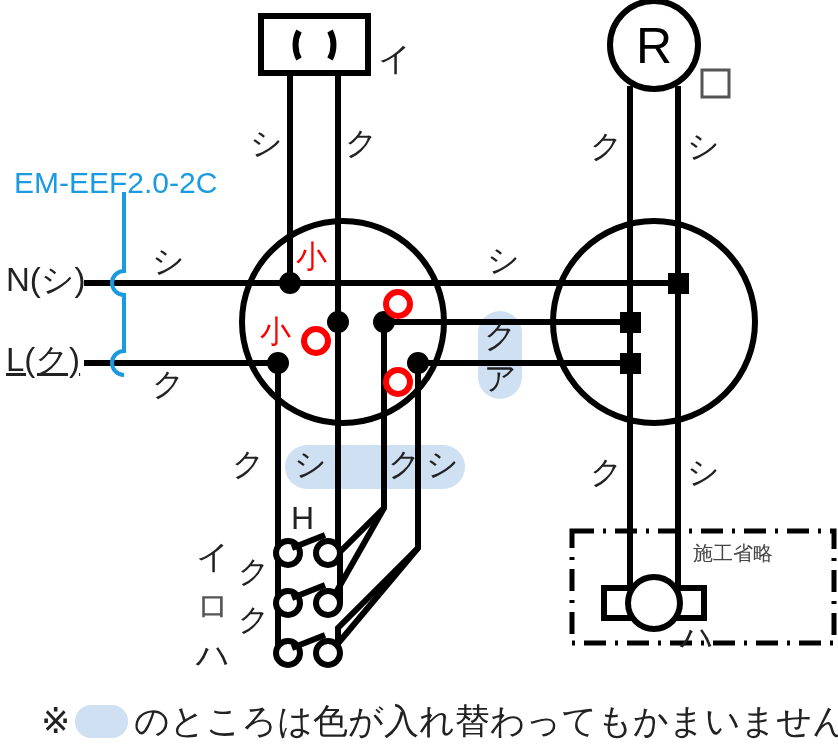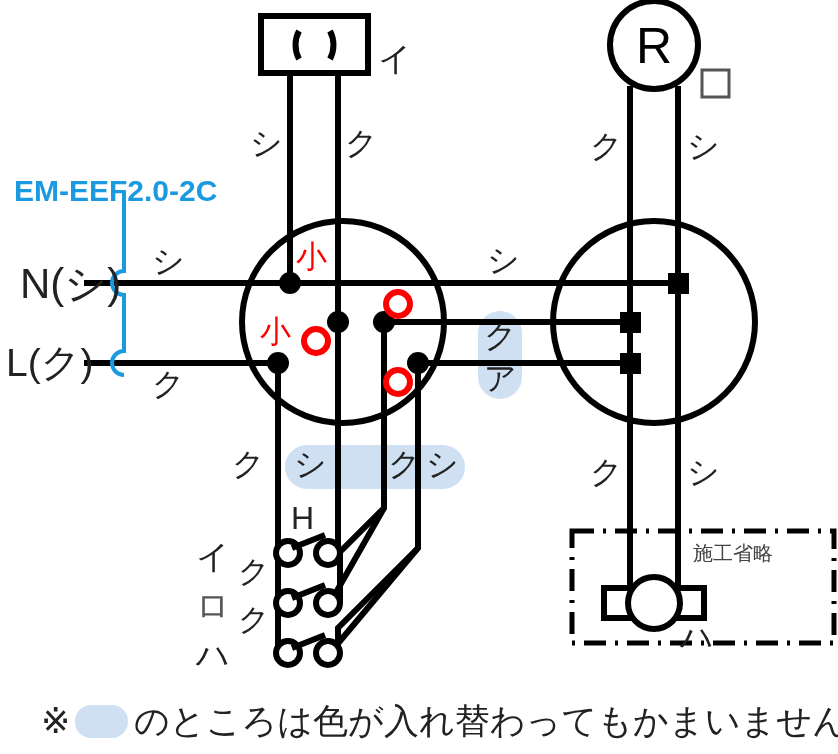--- a/index.html
+++ b/index.html
@@ -130,24 +130,24 @@
 
     <g>
       <rect x="604" y="588" width="100" height="30" fill="#fff" stroke="#000" stroke-width="6"></rect>
       <circle cx="654" cy="603" r="26" fill="#fff" stroke="#000" stroke-width="6"></circle>
     </g>
 
     <rect x="75" y="705" width="53" height="33" rx="16" ry="16" fill="#cfe0f3"></rect>
 
   </svg>
 
-  <div class="lbl" style="left:14px;top:176px;font-size:30px;color:#1b9ae0;font-weight:bold;">EM-EEF2.0-2C</div>
+  <div class="lbl" style="left:14px;top:168px;font-size:30px;color:#1b9ae0;">EM-EEF2.0-2C</div>
 
-  <div class="lbl" style="left:20px;top:263px;font-size:42px;color:#222;">N(シ)</div>
-  <div class="lbl" style="left:6px;top:343px;font-size:39px;color:#222;">L(ク)</div>
+  <div class="lbl" style="left:6px;top:263px;font-size:33px;color:#222;">N(シ)</div>
+  <div class="lbl" style="left:6px;top:343px;font-size:33px;color:#222;text-decoration:underline;">L(ク)</div>
 
   <div class="lbl" style="left:152px;top:245px;font-size:32px;color:#222;">シ</div>
   <div class="lbl" style="left:152px;top:368px;font-size:32px;color:#222;">ク</div>
 
   <div class="lbl" style="left:378px;top:42px;font-size:33px;color:#222;">イ</div>
   <div class="lbl" style="left:250px;top:127px;font-size:32px;color:#222;">シ</div>
   <div class="lbl" style="left:345px;top:127px;font-size:32px;color:#222;">ク</div>
 
   <div class="lbl" style="left:700px;top:66px;font-size:33px;color:#555;opacity:0;">ロ</div>
   <div class="lbl" style="left:590px;top:130px;font-size:32px;color:#222;">ク</div>

